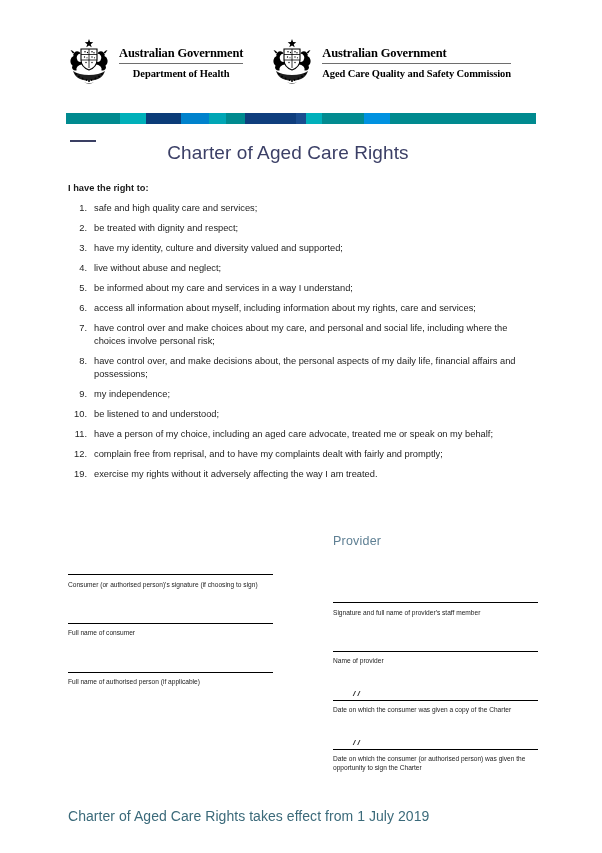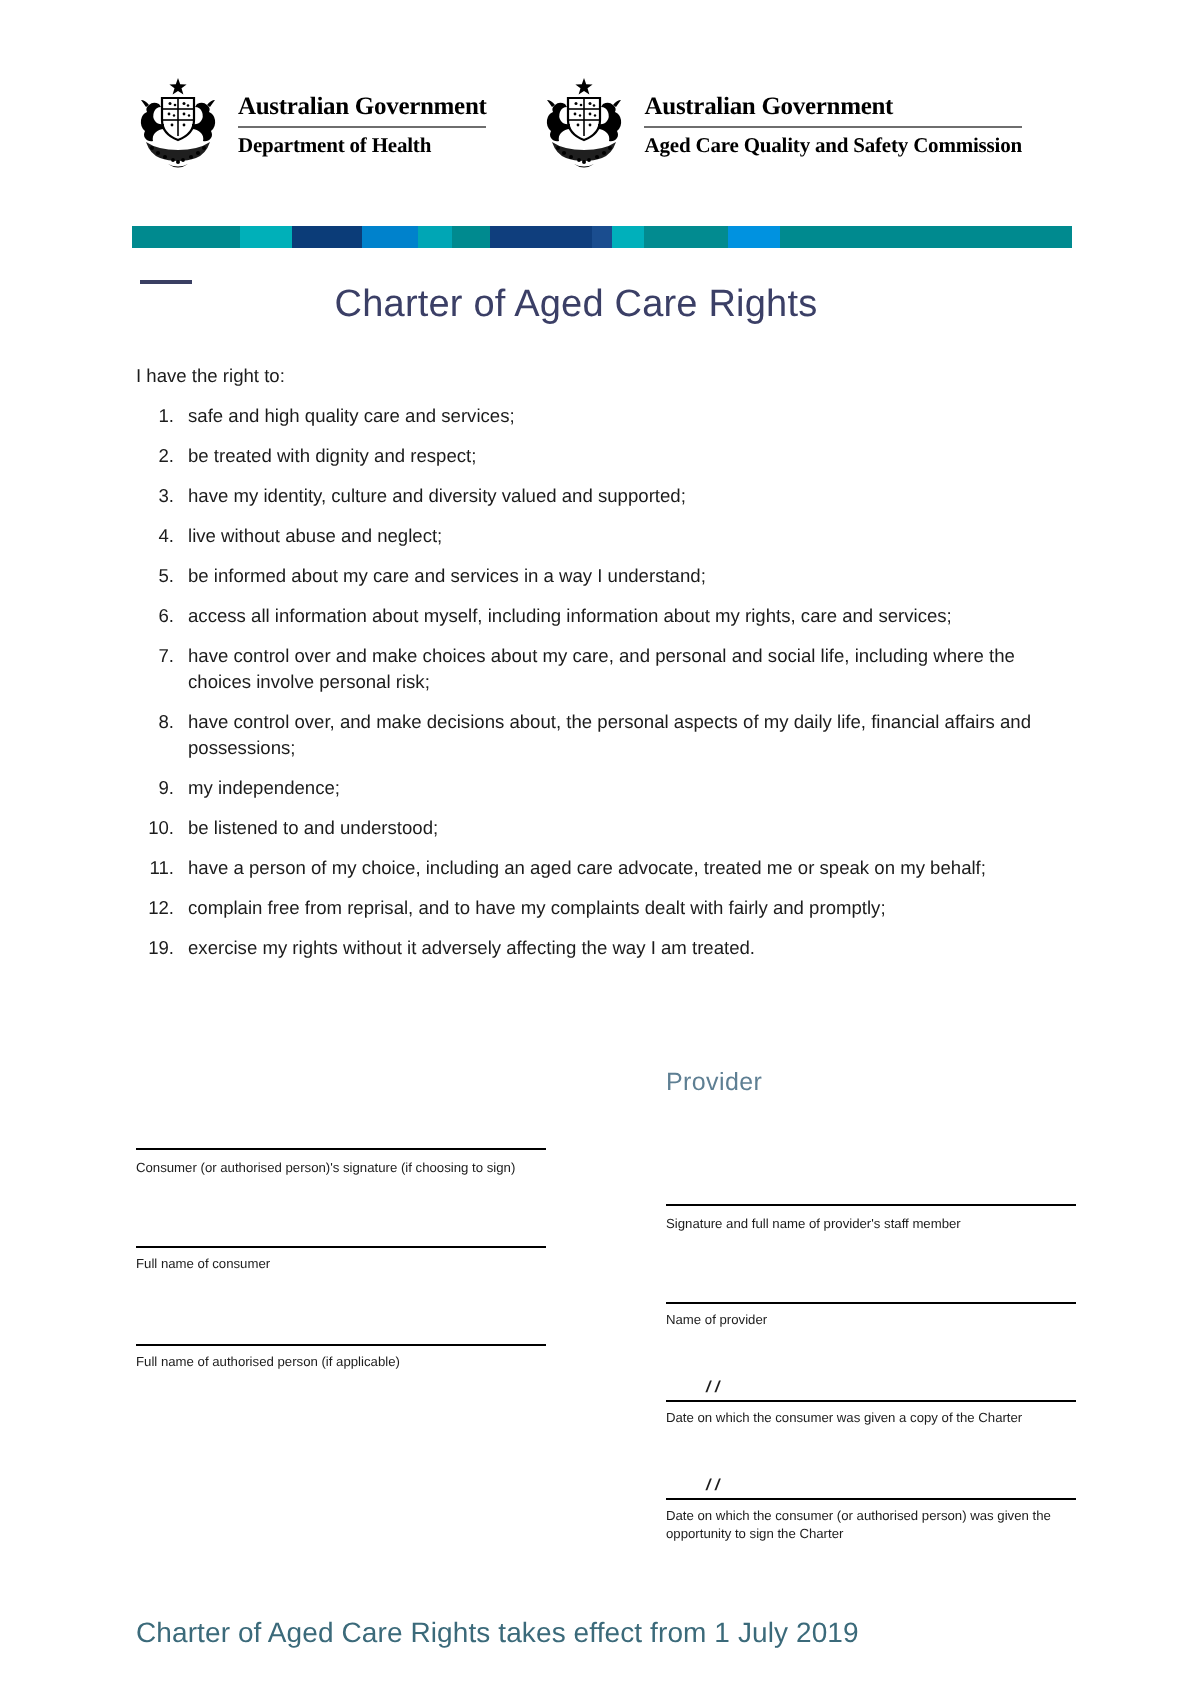--- a/index.html
+++ b/index.html
@@ -66,20 +66,21 @@
     width: 100%;
   }
   .wordmark .dept {
     font-family: "Liberation Serif", serif;
     font-weight: bold;
     font-size: 10.5px;
     color: #000000;
     line-height: 1.25;
     letter-spacing: -0.1px;
     white-space: nowrap;
+    text-align: center;
   }
 
   
   .colourbar {
     position: absolute;
     left: 66px;
     top: 113px;
     width: 470px;
     height: 11px;
     display: flex;
@@ -112,20 +113,21 @@
   }
 
   
   .intro {
     position: absolute;
     left: 68px;
     top: 182px;
     font-size: 9.3px;
     color: #1c1c1c;
     line-height: 1.5;
+    font-weight: bold;
   }
 
   
   .rights {
     position: absolute;
     left: 68px;
     top: 202px;
     width: 468px;
     margin: 0;
     padding: 0;

